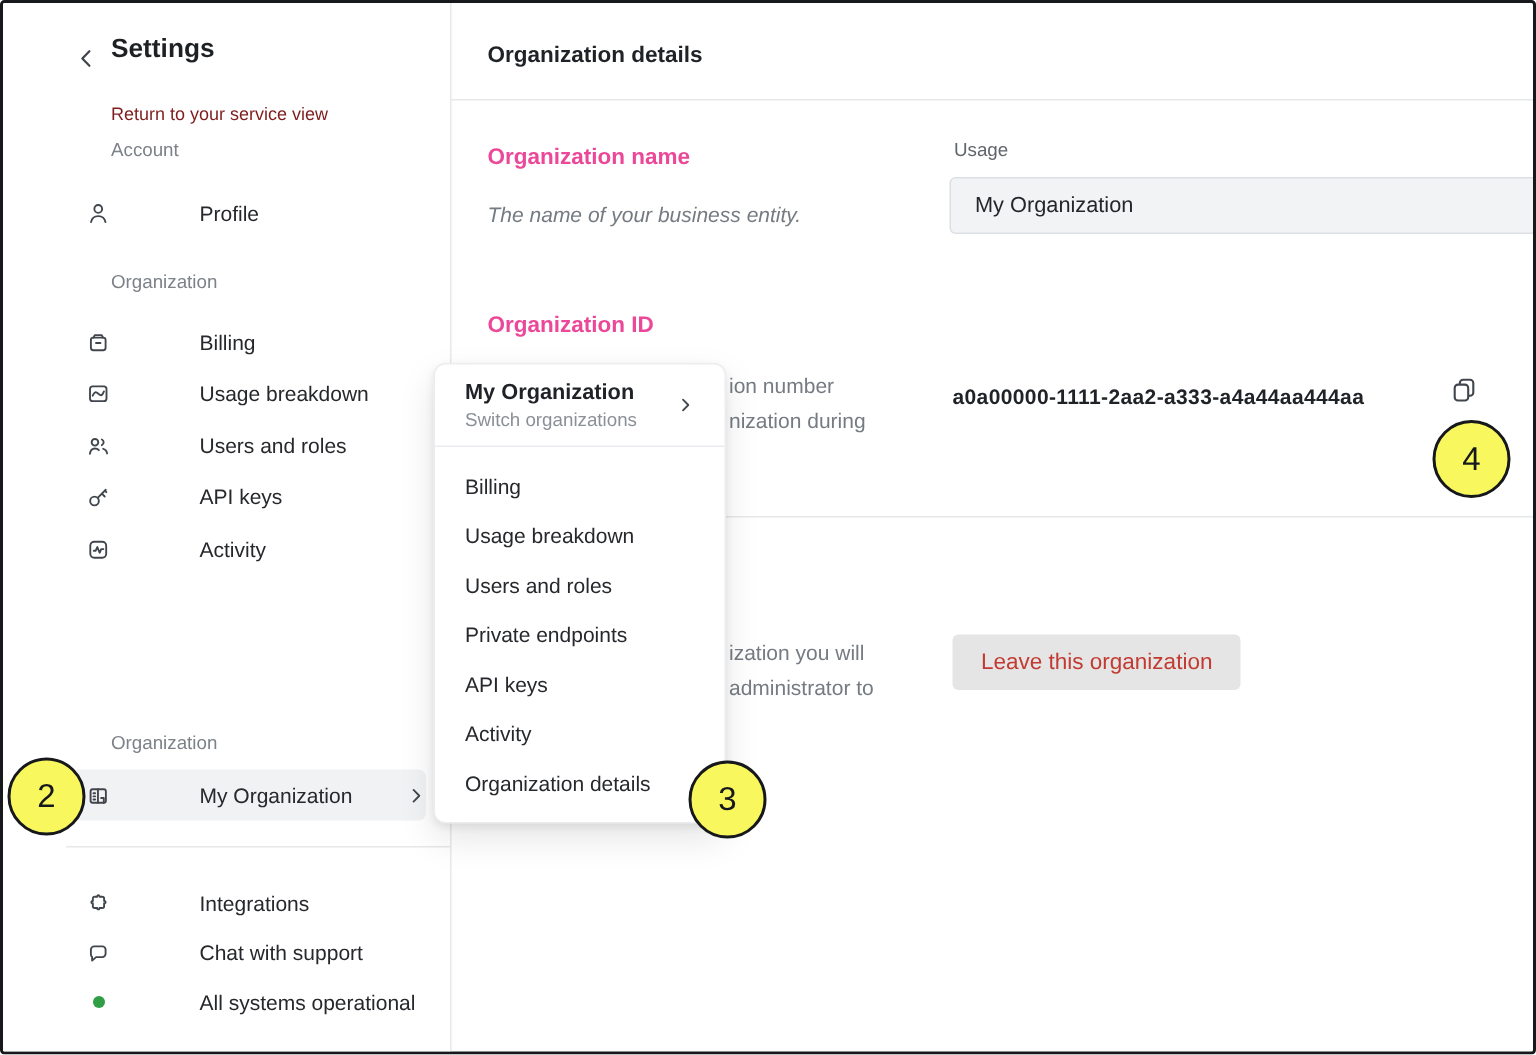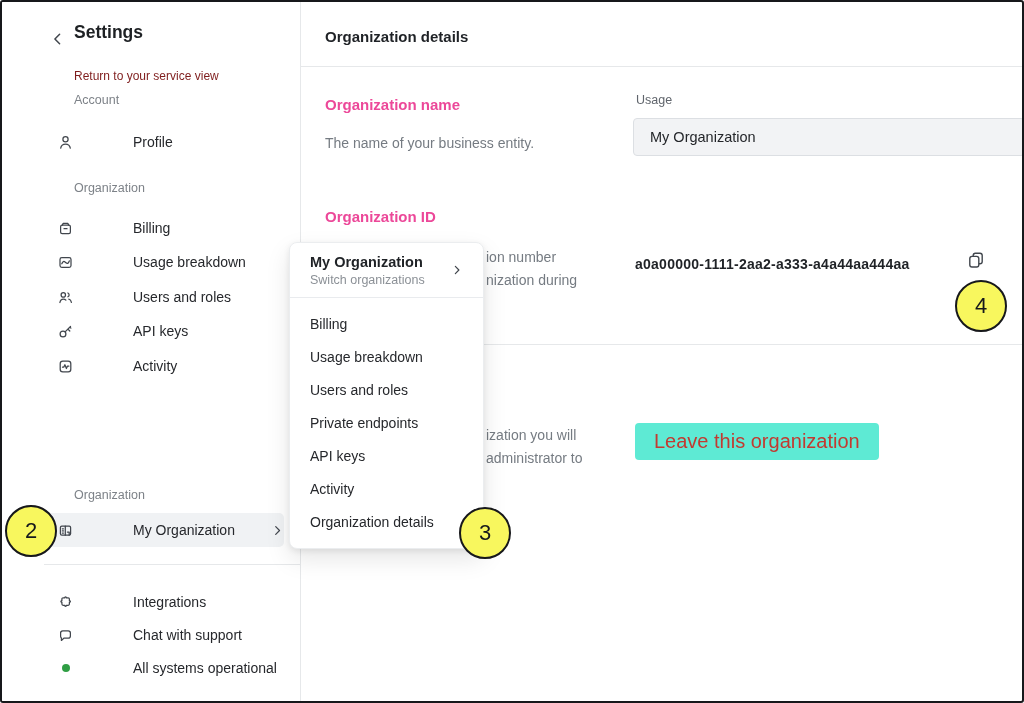--- a/index.html
+++ b/index.html
@@ -21,30 +21,30 @@
   .item .lbl{margin-left:23px;font-size:14px;color:#26282c;white-space:nowrap;}
   .item .chev{margin-left:auto;margin-right:10px;display:inline-flex;}
   .sb-divider{left:42px;width:256px;height:1px;background:#e6e8ea;}
   .status-dot{width:8px;height:8px;border-radius:50%;background:#2f9e44;margin-left:5px;flex:0 0 8px;}
   .status-item .lbl{margin-left:27px;}
 
   
   .page-title{left:323px;top:26px;font-size:15px;font-weight:700;color:#1f2226;}
   .h-div{left:298px;right:0;height:1px;background:#e6e8ea;}
   .sect-title{left:323px;font-size:15px;font-weight:700;color:#ec4899;}
-  .sect-desc{left:323px;font-size:14px;color:#757b82;}
+  .sect-desc{left:323px;font-size:14px;color:#757b82;font-style:italic;}
   .frag{font-size:14px;color:#757b82;left:484px;white-space:nowrap;}
   .field-label{left:634px;top:91px;font-size:12.5px;color:#60656c;}
   .name-input{left:631px;top:116px;width:392px;height:38px;background:#f2f3f5;border:1px solid #dcdfe3;
               border-radius:4px;box-sizing:border-box;font-size:14.5px;color:#24262a;line-height:36px;padding:0 16px;
               font-family:"Liberation Sans",sans-serif;}
   .org-id{left:633px;top:254px;font-size:14px;font-weight:700;letter-spacing:0.25px;color:#1f2226;white-space:nowrap;}
   .copy-btn{left:962px;top:248px;width:24px;height:24px;cursor:pointer;display:flex;align-items:center;justify-content:center;}
-  .leave-btn{left:633px;top:421px;height:37px;padding:0 19px;background:#5eead4;color:#c23a31;border:none;
-             border-radius:4px;font-size:20px;font-family:"Liberation Sans",sans-serif;cursor:pointer;}
+  .leave-btn{left:633px;top:421px;height:37px;padding:0 19px;background:#e5e5e5;color:#c23a31;border:none;
+             border-radius:4px;font-size:15px;font-family:"Liberation Sans",sans-serif;cursor:pointer;}
 
   
   .dropdown{left:287px;top:240px;width:193px;background:#fff;border:1px solid #ebedef;border-radius:8px;
             box-shadow:0 10px 24px rgba(0,0,0,.10),0 2px 6px rgba(0,0,0,.08);z-index:5;}
   .dd-header{position:relative;padding:11px 14px 10px 20px;}
   .dd-title{font-size:14.5px;font-weight:700;color:#1f2226;}
   .dd-sub{font-size:12.5px;color:#8b9096;margin-top:3px;}
   .dd-chev{position:absolute;right:20px;top:21px;display:inline-flex;}
   .dd-div{height:1px;background:#e9ebee;}
   .dd-list{padding:9px 0 10px;}

